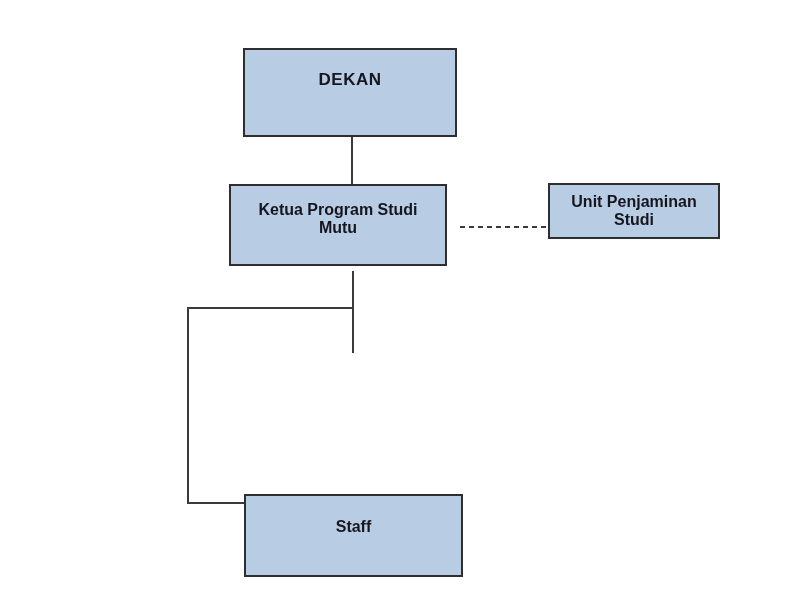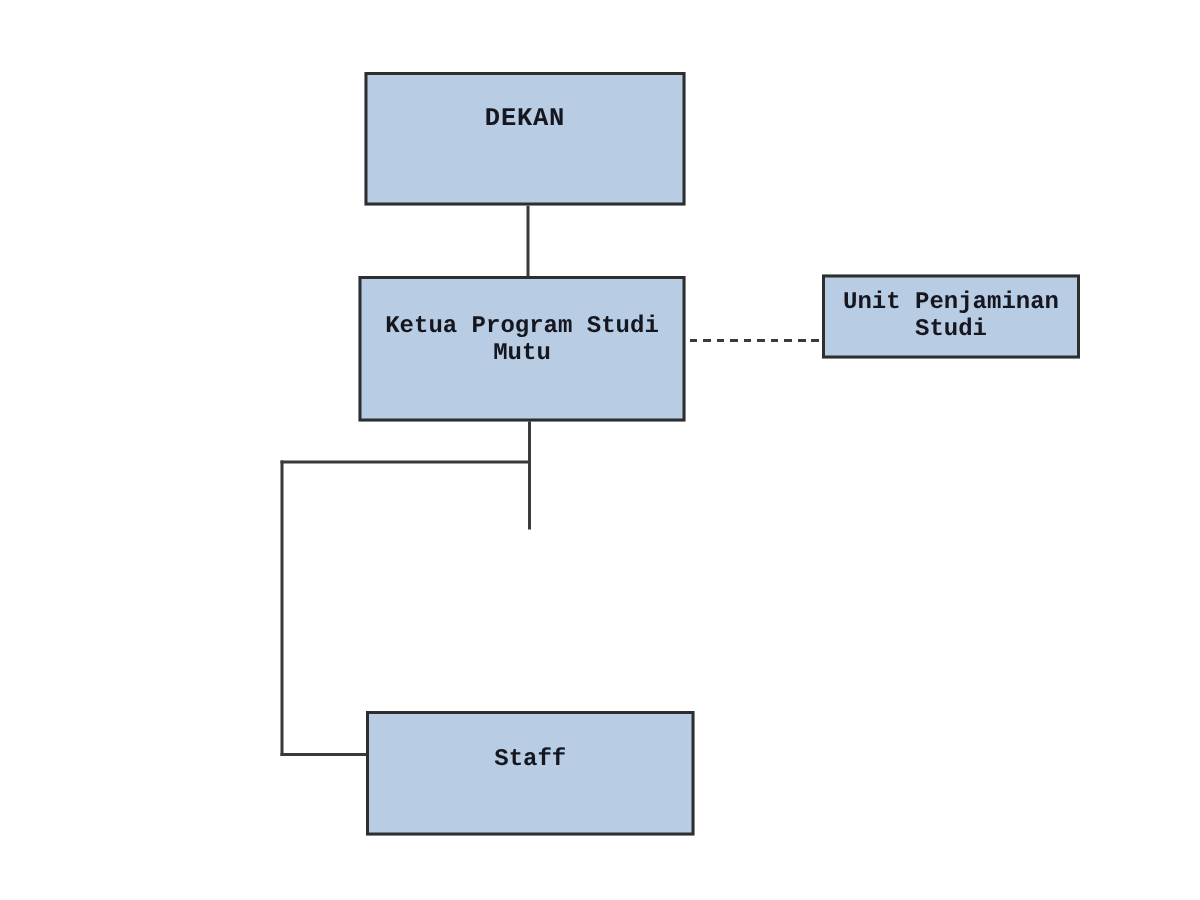--- a/index.html
+++ b/index.html
@@ -6,21 +6,21 @@
     margin: 0;
     padding: 0;
     background: #ffffff;
   }
   .stage {
     position: relative;
     width: 800px;
     height: 600px;
     background: #ffffff;
     overflow: hidden;
-    font-family: Liberation Mono, monospace;
+    font-family: Liberation Sans, sans-serif;
   }
   .node {
     position: absolute;
     background: #b8cce4;
     border: 2px solid #2e2e2e;
     box-sizing: border-box;
     display: flex;
     align-items: center;
     justify-content: center;
     text-align: center;
@@ -56,32 +56,32 @@
   <div class="connector dashed" style="left:460px; top:226px; width:88px; height:2px;"></div>
   <div class="connector" style="left:352px; top:271px; width:2px; height:82px;"></div>
   <div class="connector" style="left:187px; top:307px; width:167px; height:2px;"></div>
   <div class="connector" style="left:187px; top:307px; width:2px; height:197px;"></div>
   <div class="connector" style="left:187px; top:502px; width:59px; height:2px;"></div>
 
   <div class="node" id="node-dekan" style="left:243px; top:48px; width:214px; height:89px;">
     <div class="node-label">DEKAN</div>
   </div>
 
-  <div class="node" id="node-ketua" style="left:239px; top:184px; width:218px; height:97px;">
+  <div class="node" id="node-ketua" style="left:229px; top:184px; width:218px; height:82px;">
     <div class="node-label">
       <span class="line">Ketua Program Studi</span>
       <span class="line">Mutu</span>
     </div>
   </div>
 
   <div class="node" id="node-unit" style="left:548px; top:183px; width:172px; height:56px;">
     <div class="node-label">
       <span class="line">Unit Penjaminan</span>
       <span class="line">Studi</span>
     </div>
   </div>
 
 
-  <div class="node" id="node-staff" style="left:244px; top:474px; width:219px; height:83px;text-align:right;">
+  <div class="node" id="node-staff" style="left:244px; top:494px; width:219px; height:83px;text-align:right;">
     <div class="node-label">Staff</div>
   </div>
 
 </div>
 
 </body></html>

